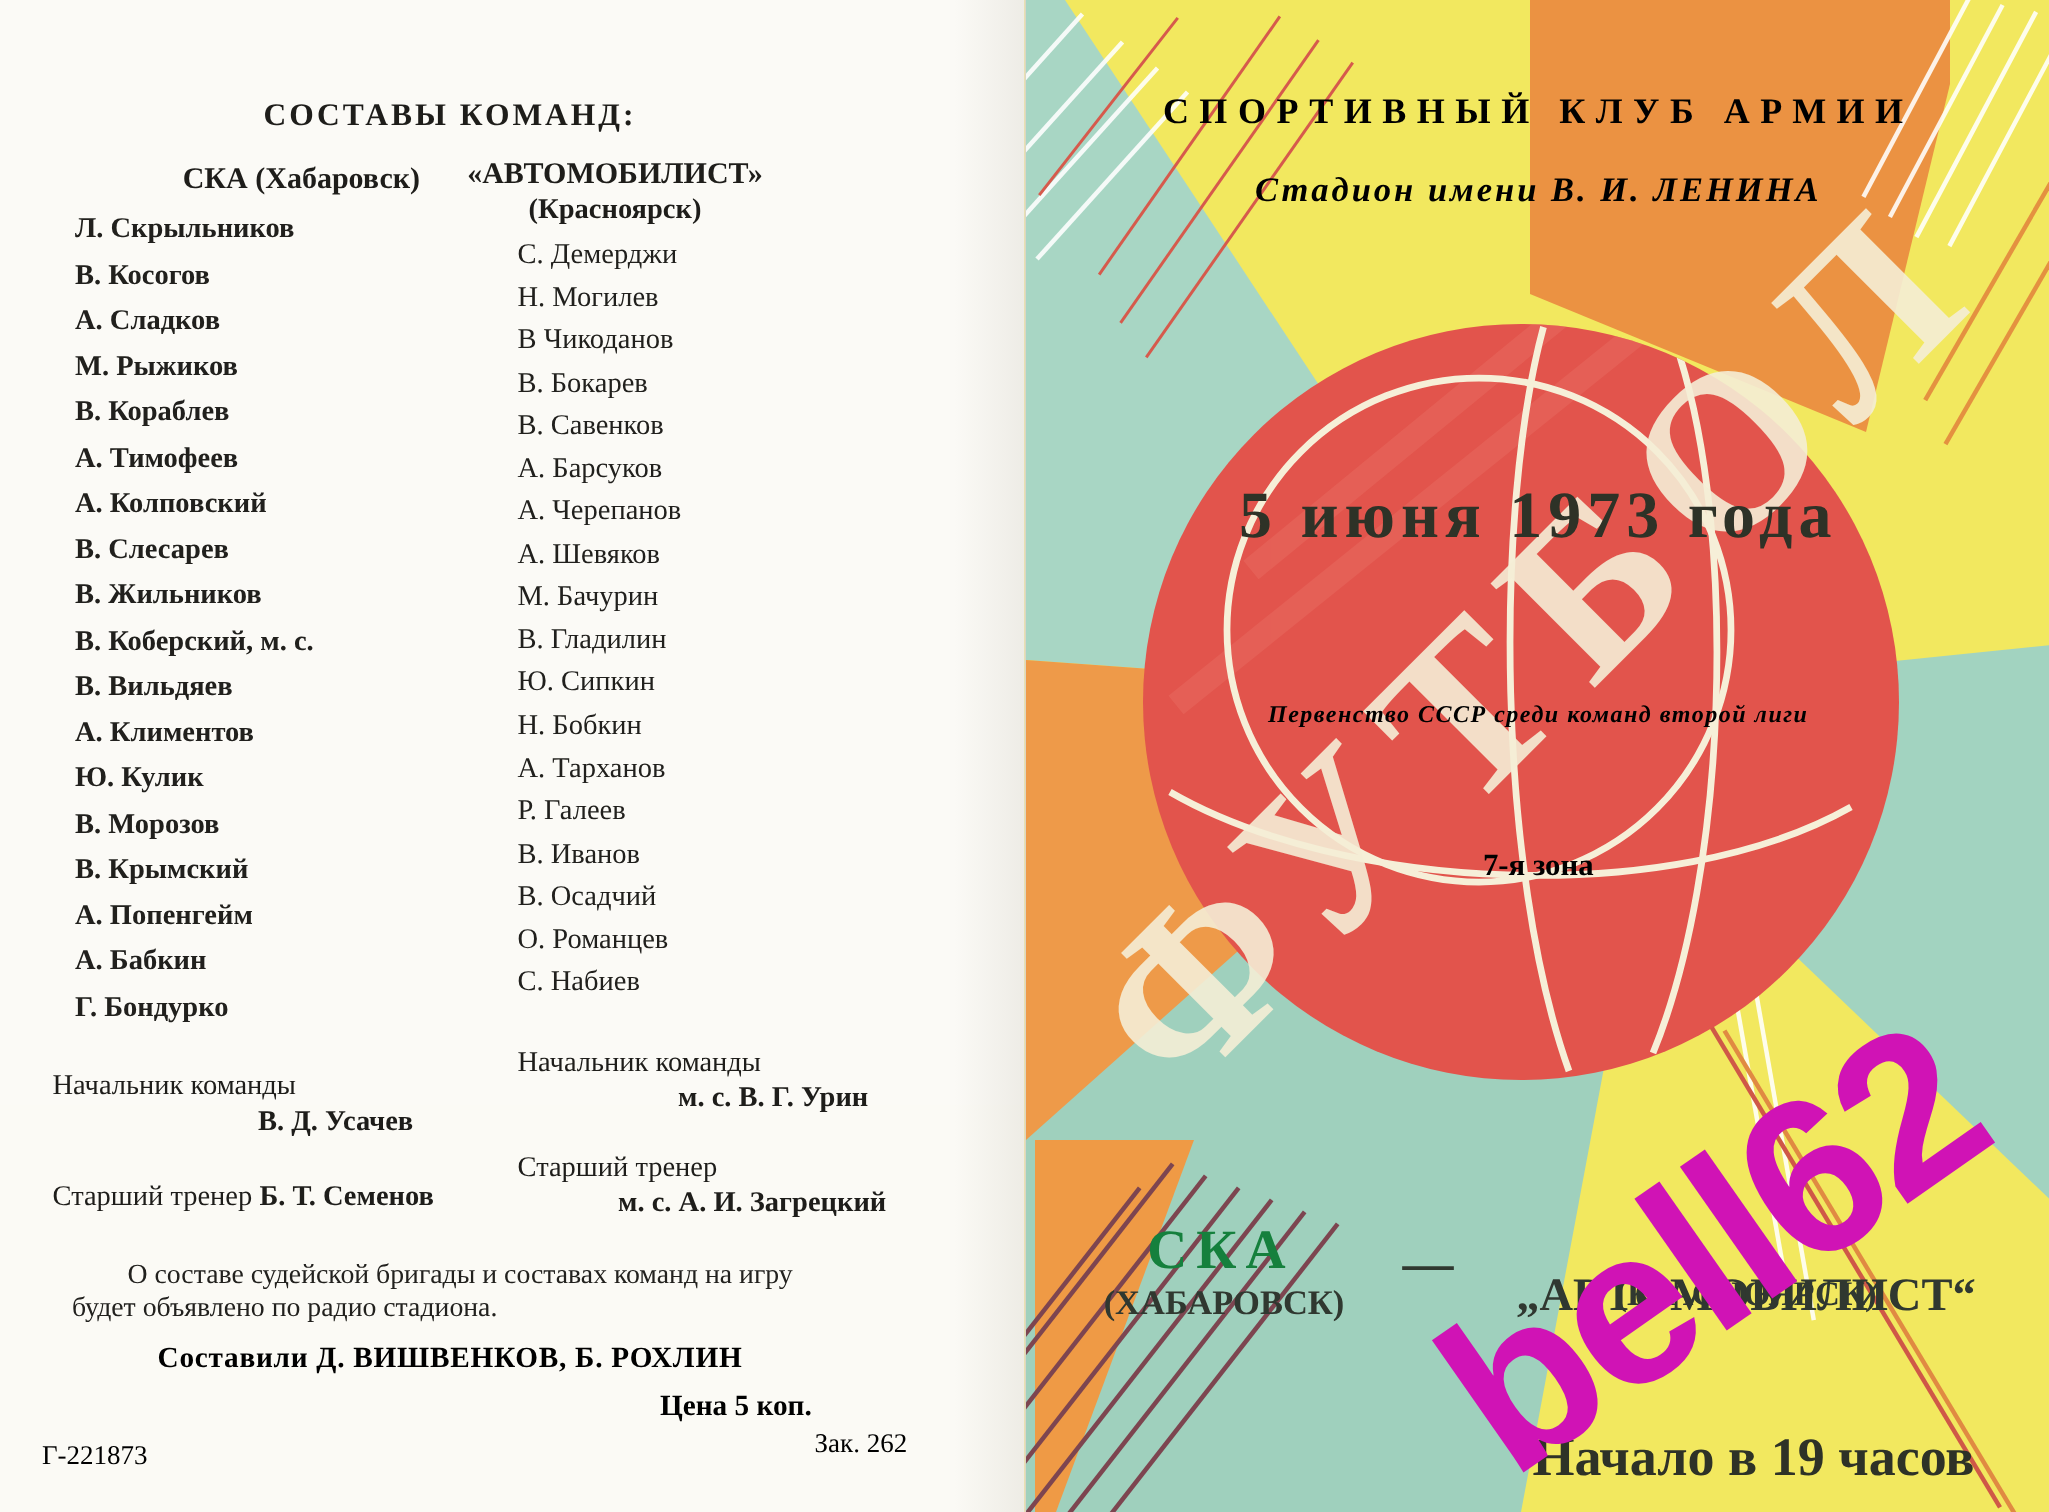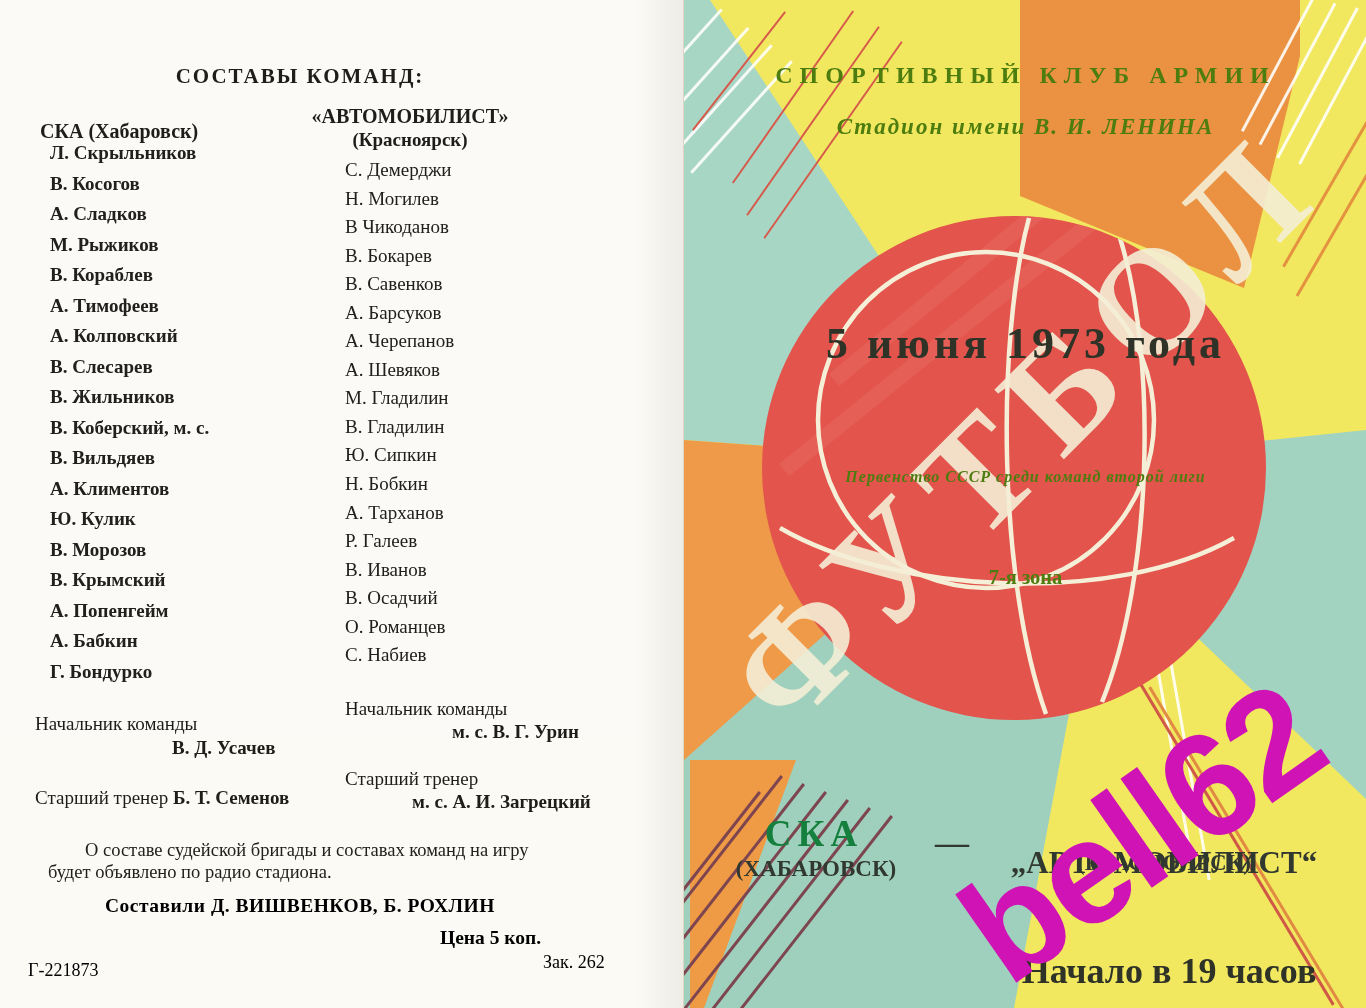--- a/index.html
+++ b/index.html
@@ -7,21 +7,21 @@
     width:1366px;height:1008px;position:relative;overflow:hidden;
     background:#fbfaf5;
     font-family:"Liberation Serif", serif;
   }
   
   .left-page{position:absolute;left:0;top:0;width:683px;height:737px;background:#fbfaf6;}
   .gutter{position:absolute;left:636px;top:0;width:47px;height:1008px;
     background:linear-gradient(to right, rgba(120,110,88,0), rgba(120,110,88,0.10));}
   .lp{position:absolute;color:#1e1d1a;}
   .lp-title{left:60px;top:64px;width:480px;text-align:center;font-size:21px;font-weight:bold;letter-spacing:2px;}
-  .lp-home-h{left:40px;top:108px;width:240px;text-align:left;font-size:20px;font-weight:bold;margin-top:12px;}
+  .lp-home-h{left:40px;top:108px;width:240px;text-align:right;font-size:20px;font-weight:bold;}
   .lp-away-h{left:300px;top:105px;width:220px;text-align:center;font-size:20px;font-weight:bold;}
   .lp-away-h2{left:300px;top:129px;width:220px;text-align:center;font-size:19px;font-weight:bold;}
   .roster{position:absolute;font-size:19px;color:#21201d;}
   .roster-home{left:50px;top:138px;font-weight:bold;}
   .roster-home .row{height:30.5px;line-height:30.5px;white-space:nowrap;}
   .roster-away{left:345px;top:156px;}
   .roster-away .row{height:28.55px;line-height:28.55px;white-space:nowrap;}
   .off{position:absolute;font-size:19px;white-space:nowrap;color:#1e1d1a;}
   .bold{font-weight:bold;}
   .note{position:absolute;font-size:18.5px;color:#22211e;white-space:nowrap;}
@@ -45,21 +45,21 @@
   .ln-r{background:#d65a4c;width:2px;}
   .ln-m{background:#7d4550;width:2.5px;}
   .ln-o{background:#e49140;width:2.5px;}
   .ball-svg{position:absolute;inset:0;z-index:3;}
   .futbol{
     position:absolute;left:339px;top:428px;z-index:4;
     transform:translate(-50%,-50%) rotate(-45deg);
     font-family:"Liberation Serif",serif;font-weight:bold;font-size:150px;
     letter-spacing:20px;color:#f5eed6;opacity:0.9;white-space:nowrap;line-height:1;
   }
-  .cv{position:absolute;left:0;width:683px;text-align:center;color:#4d7c0f;z-index:5;white-space:nowrap;}
+  .cv{position:absolute;left:0;width:683px;text-align:center;color:#000000;z-index:5;white-space:nowrap;}
   .cv-club{top:62px;font-size:24px;font-weight:bold;letter-spacing:7px;}
   .cv-stadium{top:114px;font-size:23px;font-weight:bold;font-style:italic;letter-spacing:2px;}
   .cv-date{top:318px;font-size:44px;font-weight:bold;letter-spacing:4px;color:#2e3227;}
   .cv-t1{top:468px;font-size:16px;font-weight:bold;font-style:italic;letter-spacing:1px;}
   .cv-t2{top:501px;font-size:20.5px;font-weight:bold;font-style:italic;}
   .cv-t3{top:546px;font-size:20.5px;font-weight:bold;margin-top:20px;}
   .cv-home{left:30px;top:812px;width:200px;font-size:37px;font-weight:bold;letter-spacing:6px;color:#15803d;}
   .cv-home-city{left:32px;top:856px;width:200px;font-size:23px;font-weight:bold;color:#303830;}
   .cv-sep{left:238px;top:824px;width:60px;font-size:34px;font-weight:bold;color:#303830;}
   .cv-away{left:295px;top:845px;width:370px;font-size:31px;font-weight:bold;color:#303830;}
@@ -105,21 +105,21 @@
 
   <div class="roster roster-away">
     <div class="row">С. Демерджи</div>
     <div class="row">Н. Могилев</div>
     <div class="row">В  Чикоданов</div>
     <div class="row">В. Бокарев</div>
     <div class="row">В. Савенков</div>
     <div class="row">А. Барсуков</div>
     <div class="row">А. Черепанов</div>
     <div class="row">А. Шевяков</div>
-    <div class="row">М. Гладилин</div>
+    <div class="row">М. Бачурин</div>
     <div class="row">В. Гладилин</div>
     <div class="row">Ю. Сипкин</div>
     <div class="row">Н. Бобкин</div>
     <div class="row">А. Тарханов</div>
     <div class="row">Р. Галеев</div>
     <div class="row">В. Иванов</div>
     <div class="row">В. Осадчий</div>
     <div class="row">О. Романцев</div>
     <div class="row">С. Набиев</div>
   </div>

